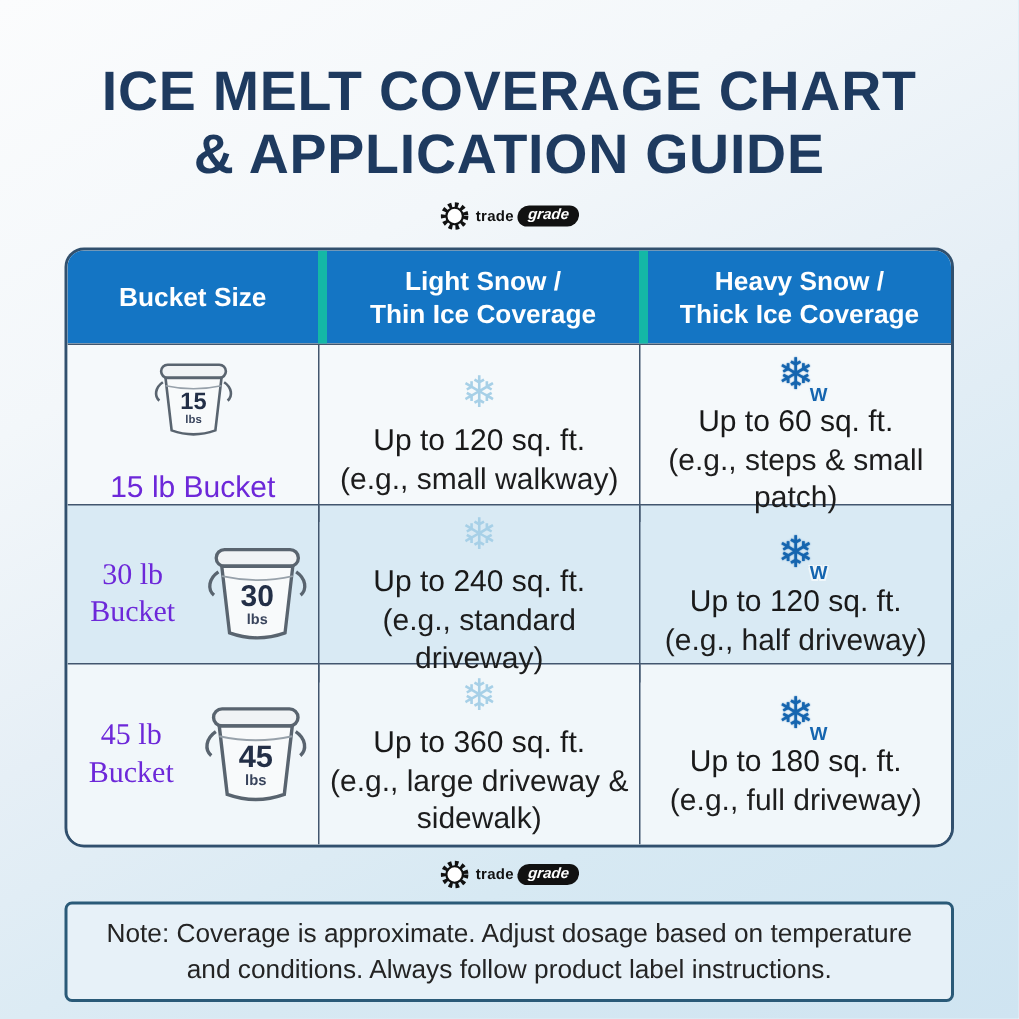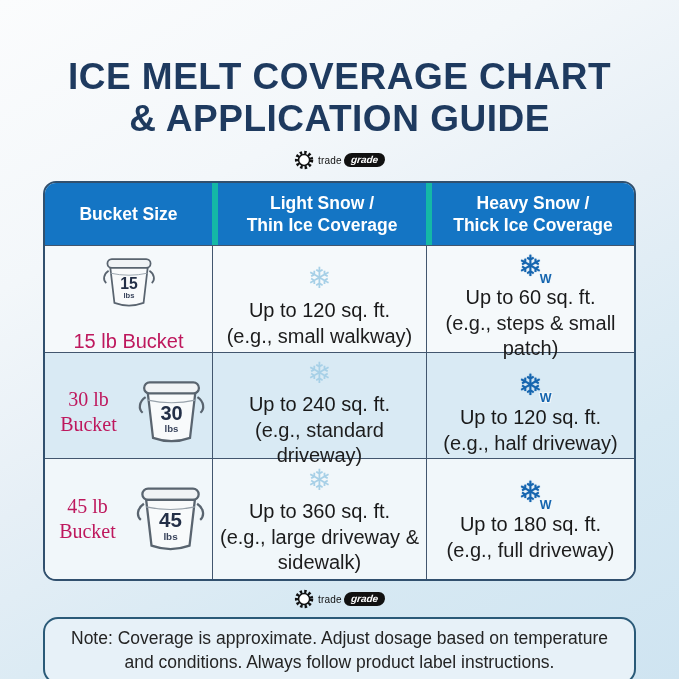--- a/index.html
+++ b/index.html
@@ -8,31 +8,31 @@
 
   .page{
     width:679px; height:679px; overflow:hidden; position:relative;
     background:linear-gradient(152deg,#fbfcfd 0%,#f3f7fa 28%,#e6eff6 50%,#d7e9f3 74%,#cfe4f1 100%);
     padding-top:40px;
   }
 
   
   .title{
     text-align:center; color:#1e3a5f; font-weight:bold;
-    font-size:37px; line-height:1.14; letter-spacing:.5px;margin-top:16px;
+    font-size:37px; line-height:1.14; letter-spacing:.5px;
   }
   .title span{ display:block; }
 
   
   .logo{
     display:flex; align-items:center; justify-content:center;
     gap:2px; height:26px; margin-top:7px;
   }
   .logo svg{ width:22px; height:22px; }
-  .logo-trade{ font-size:10px; font-weight:normal; color:#111; letter-spacing:.2px; }
+  .logo-trade{ font-size:10px; font-weight:bold; color:#111; letter-spacing:.2px; }
   .logo-grade{
     font-size:10px; font-weight:bold; font-style:italic; color:#fff;
     background:#111; border-radius:9px; padding:1px 7px 2px; transform:skewX(-6deg);
   }
 
   
   .table{
     width:593px; margin:8px auto 0;
     border:2px solid #31506e; border-radius:13px; overflow:hidden;
     background:#f5f9fb;
@@ -54,21 +54,21 @@
   .cell{
     display:flex; flex-direction:column; align-items:center; justify-content:center;
     text-align:center; padding:4px 5px;
   }
   .coverage{ font-size:20px; color:#191919; margin-top:4px; }
   .example{ font-size:20px; color:#1d1d1d; line-height:1.22; margin-top:2px; max-width:200px; }
 
   
   .bucket-cell-stack{ flex-direction:column; gap:20px; }
   .bucket-cell-row{ flex-direction:row; gap:9px; }
-  .bucket-label{ font-size:20px; color:#be185d; line-height:1.25; }
+  .bucket-label{ font-size:20px; color:#6d28d9; line-height:1.25; }
   .bucket-cell-row .bucket-label{ width:78px;font-family:Liberation Serif, serif; }
 
   svg.bucket{ display:block; }
   .bucket .lid{ fill:#f0f3f5; stroke:#59646f; stroke-width:3; }
   .bucket .body{ fill:#f8fafb; stroke:#59646f; stroke-width:3; }
   .bucket .handle{ fill:none; stroke:#59646f; stroke-width:3; }
   .bucket .rim{ fill:none; stroke:#97a1aa; stroke-width:1.6; }
   .bucket .num{ font-family:"Liberation Sans",sans-serif; font-weight:bold; font-size:27px; fill:#232f47; text-anchor:middle; }
   .bucket .unit{ font-family:"Liberation Sans",sans-serif; font-weight:bold; font-size:13px; fill:#39445c; text-anchor:middle; }
 
@@ -79,21 +79,21 @@
   .flake.heavy .flake-glyph{ color:#1565af; text-shadow:0 0 1px #1565af; }
   .flake .w-mark{
     position:absolute; right:-9px; bottom:-3px; font-size:12.5px; font-weight:bold; color:#1565af;
     text-shadow:-1px -1px 0 #f1f7fa,1px -1px 0 #f1f7fa,-1px 1px 0 #f1f7fa,1px 1px 0 #f1f7fa;
   }
 
   
   .logo-bottom{ margin-top:5px; }
   .note-box{
     width:593px; margin:5px auto 0; min-height:61px;
-    border:2px solid #2a5a78; border-radius:15px; background:#e7f1f8;
+    border:2px solid #2a5a78; border-radius:5px; background:#e7f1f8;
     display:flex; align-items:center; justify-content:center; padding:8px 22px;
   }
   .note-box p{ font-size:17.5px; color:#242424; line-height:1.34; text-align:center; max-width:545px; }
 </style>
 </head>
 <body>
 
 <div class="page">
 
   <h1 class="title">

